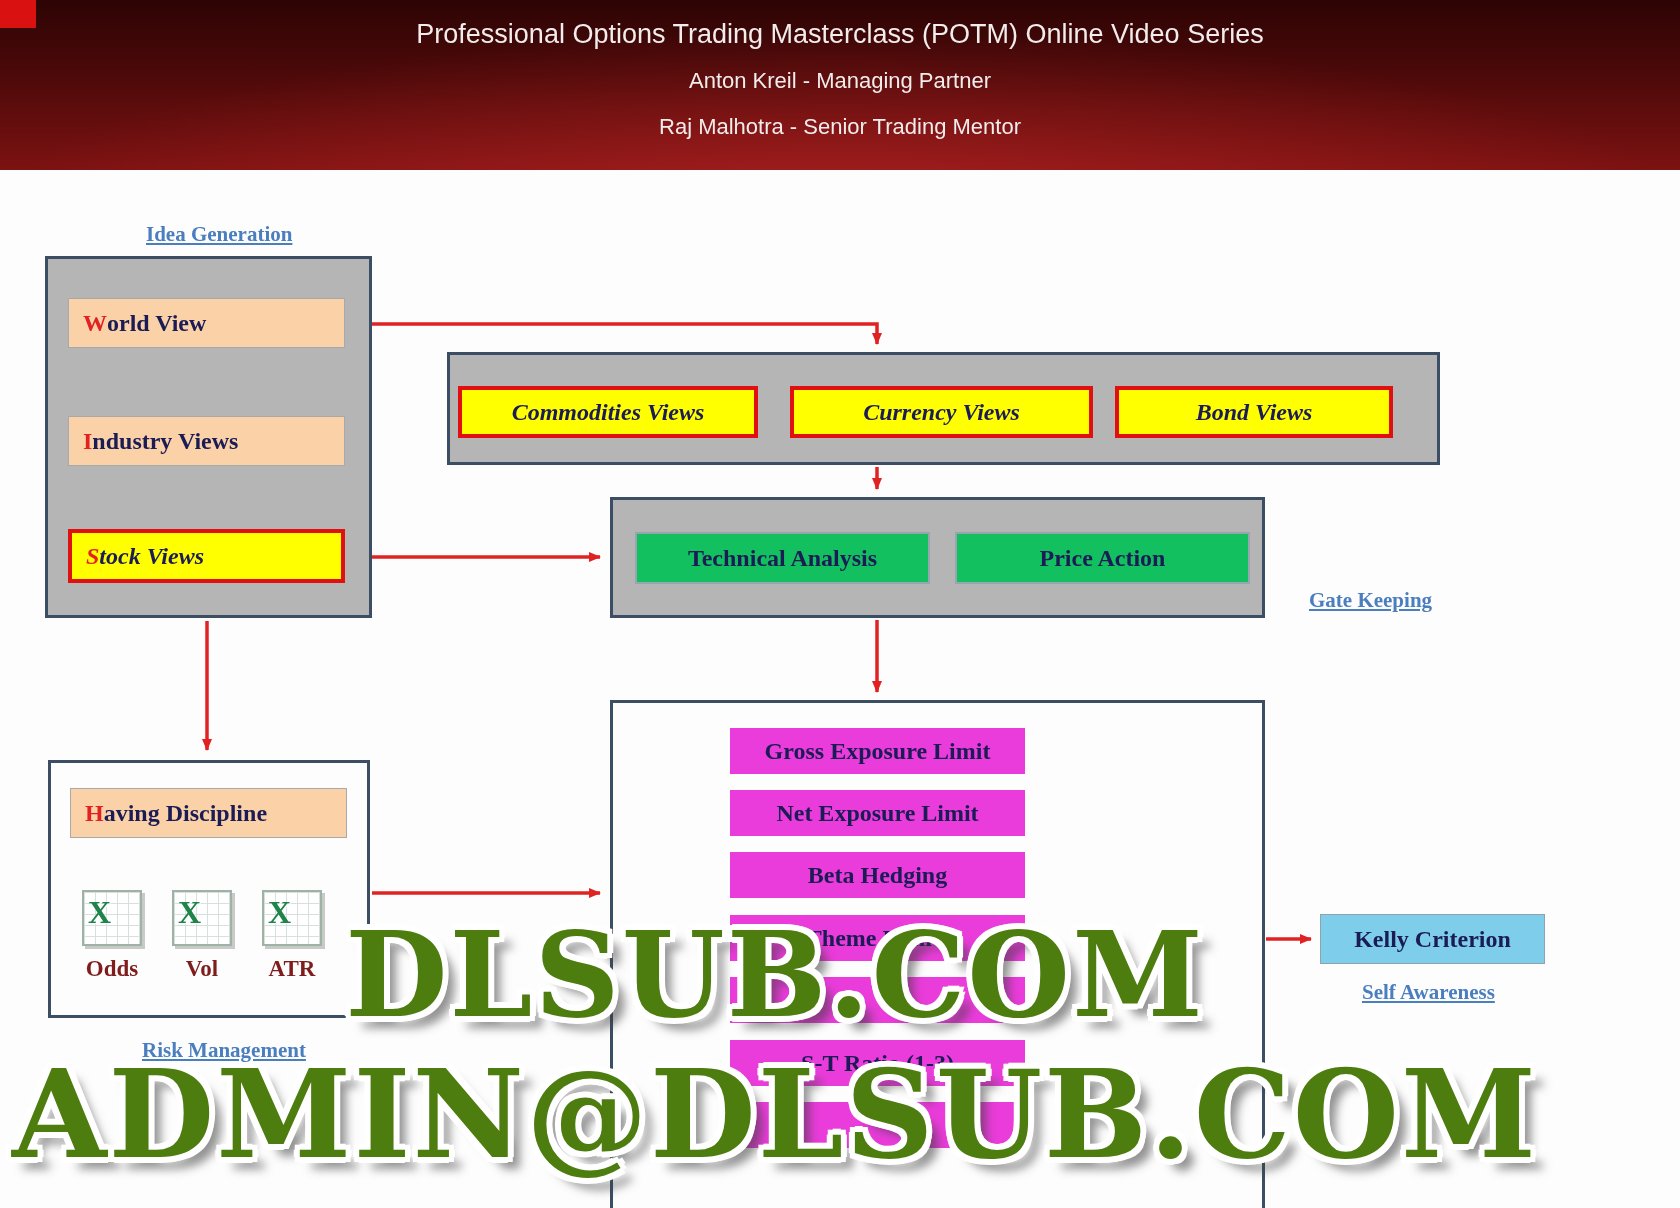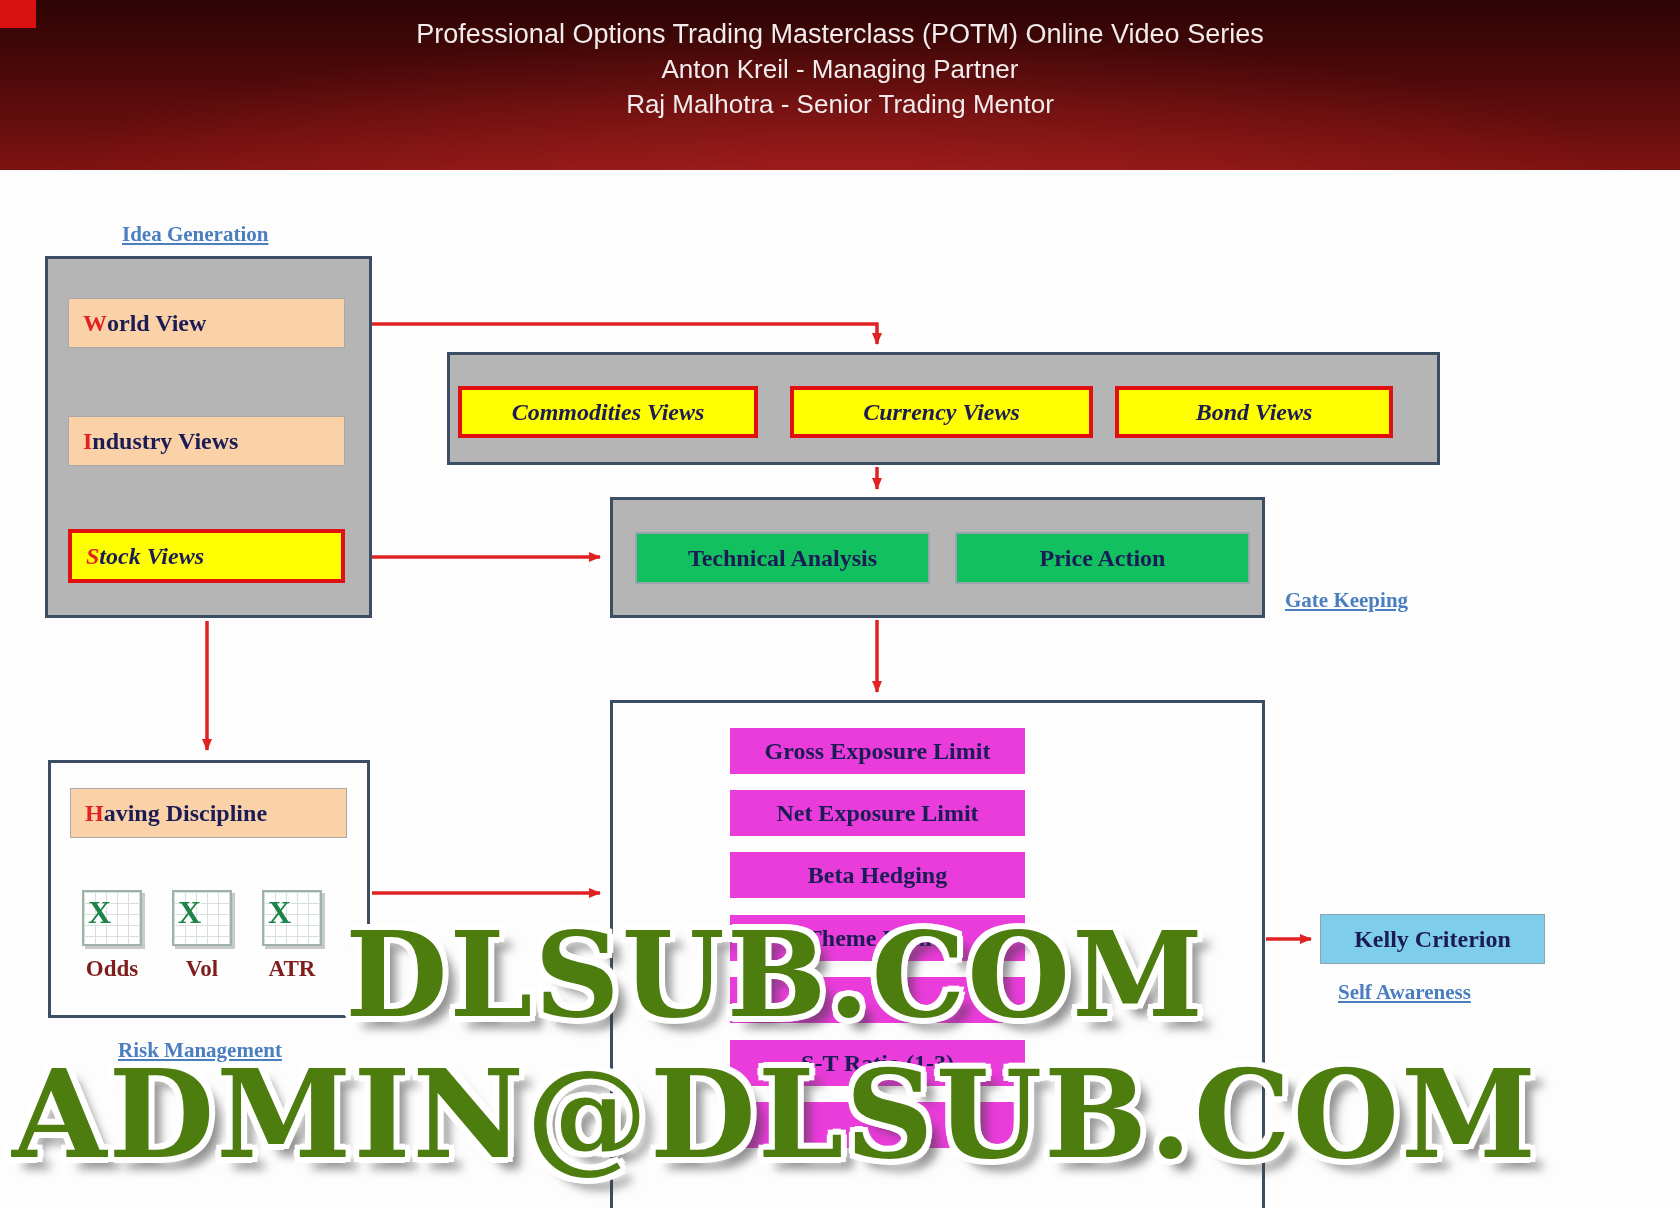--- a/index.html
+++ b/index.html
@@ -10,41 +10,41 @@
   .banner{
     position:absolute;left:0;top:0;width:1680px;height:170px;
     background:
       radial-gradient(ellipse 1200px 260px at 50% 125%, rgba(200,40,40,.55), rgba(0,0,0,0) 70%),
       linear-gradient(180deg,#2e0404 0%, #4d0909 45%, #7d1212 100%);
     color:#f2ecec;text-align:center;
     font-family:"Liberation Sans","DejaVu Sans",sans-serif;
   }
   .banner-corner{position:absolute;left:0;top:0;width:36px;height:28px;background:#d91111;}
   .banner .l1{padding-top:16px;font-size:27px;line-height:36px;}
-  .banner .l2,.banner .l3{font-size:26px;line-height:35px;}
+  .banner .l2,.banner .l3{font-size:22px;line-height:35px;margin-top:11px;}
 
   
   .abs{position:absolute;box-sizing:border-box;}
   .node{
     display:flex;align-items:center;justify-content:center;
     font-weight:bold;font-size:24px;color:var(--navy_text,#1b1c55);
     box-sizing:border-box;white-space:nowrap;
   }
   .node.left{justify-content:flex-start;padding-left:14px;}
   .initial{color:var(--arrow_red,#e01010);}
   .panel{background:#b5b5b5;border:3px solid #3c4e63;}
   .whitebox{background:#fdfdfd;border:3px solid #3c4e63;}
   .peach{background:var(--peach,#fbd2a7);border:1px solid #a9a9a9;}
   .yellow{background:var(--yellow,#ffff00);border:4px solid #e01010;font-style:italic;}
   .green{background:var(--green,#12c060);border:2px solid #98a4ae;}
   .pink{background:var(--magenta,#ea3cda);}
   .sky{background:var(--sky,#7ecdea);border:1px solid #8fa3ad;}
   .link{
     color:var(--link_blue,#4a7ebf);font-weight:bold;font-size:21px;
-    text-decoration:underline;white-space:nowrap;cursor:pointer;
+    text-decoration:underline;white-space:nowrap;cursor:pointer;margin-left:24px;
   }
 
   
   .tools{display:flex;gap:30px;}
   .tool{display:flex;flex-direction:column;align-items:center;gap:10px;}
   .xl{position:relative;width:56px;height:52px;background:#fff;border:2px solid #9fb2a6;box-shadow:3px 3px 0 #c9c9c9;}
   .xl-grid{position:absolute;inset:0;
     background-image:linear-gradient(#d7e0dc 1px,transparent 1px),linear-gradient(90deg,#d7e0dc 1px,transparent 1px);
     background-size:11px 11px;}
   .xl-x{position:absolute;left:4px;top:2px;font:bold 32px "Liberation Serif",serif;color:#1e8449;text-shadow:1px 1px 0 #fff;}

